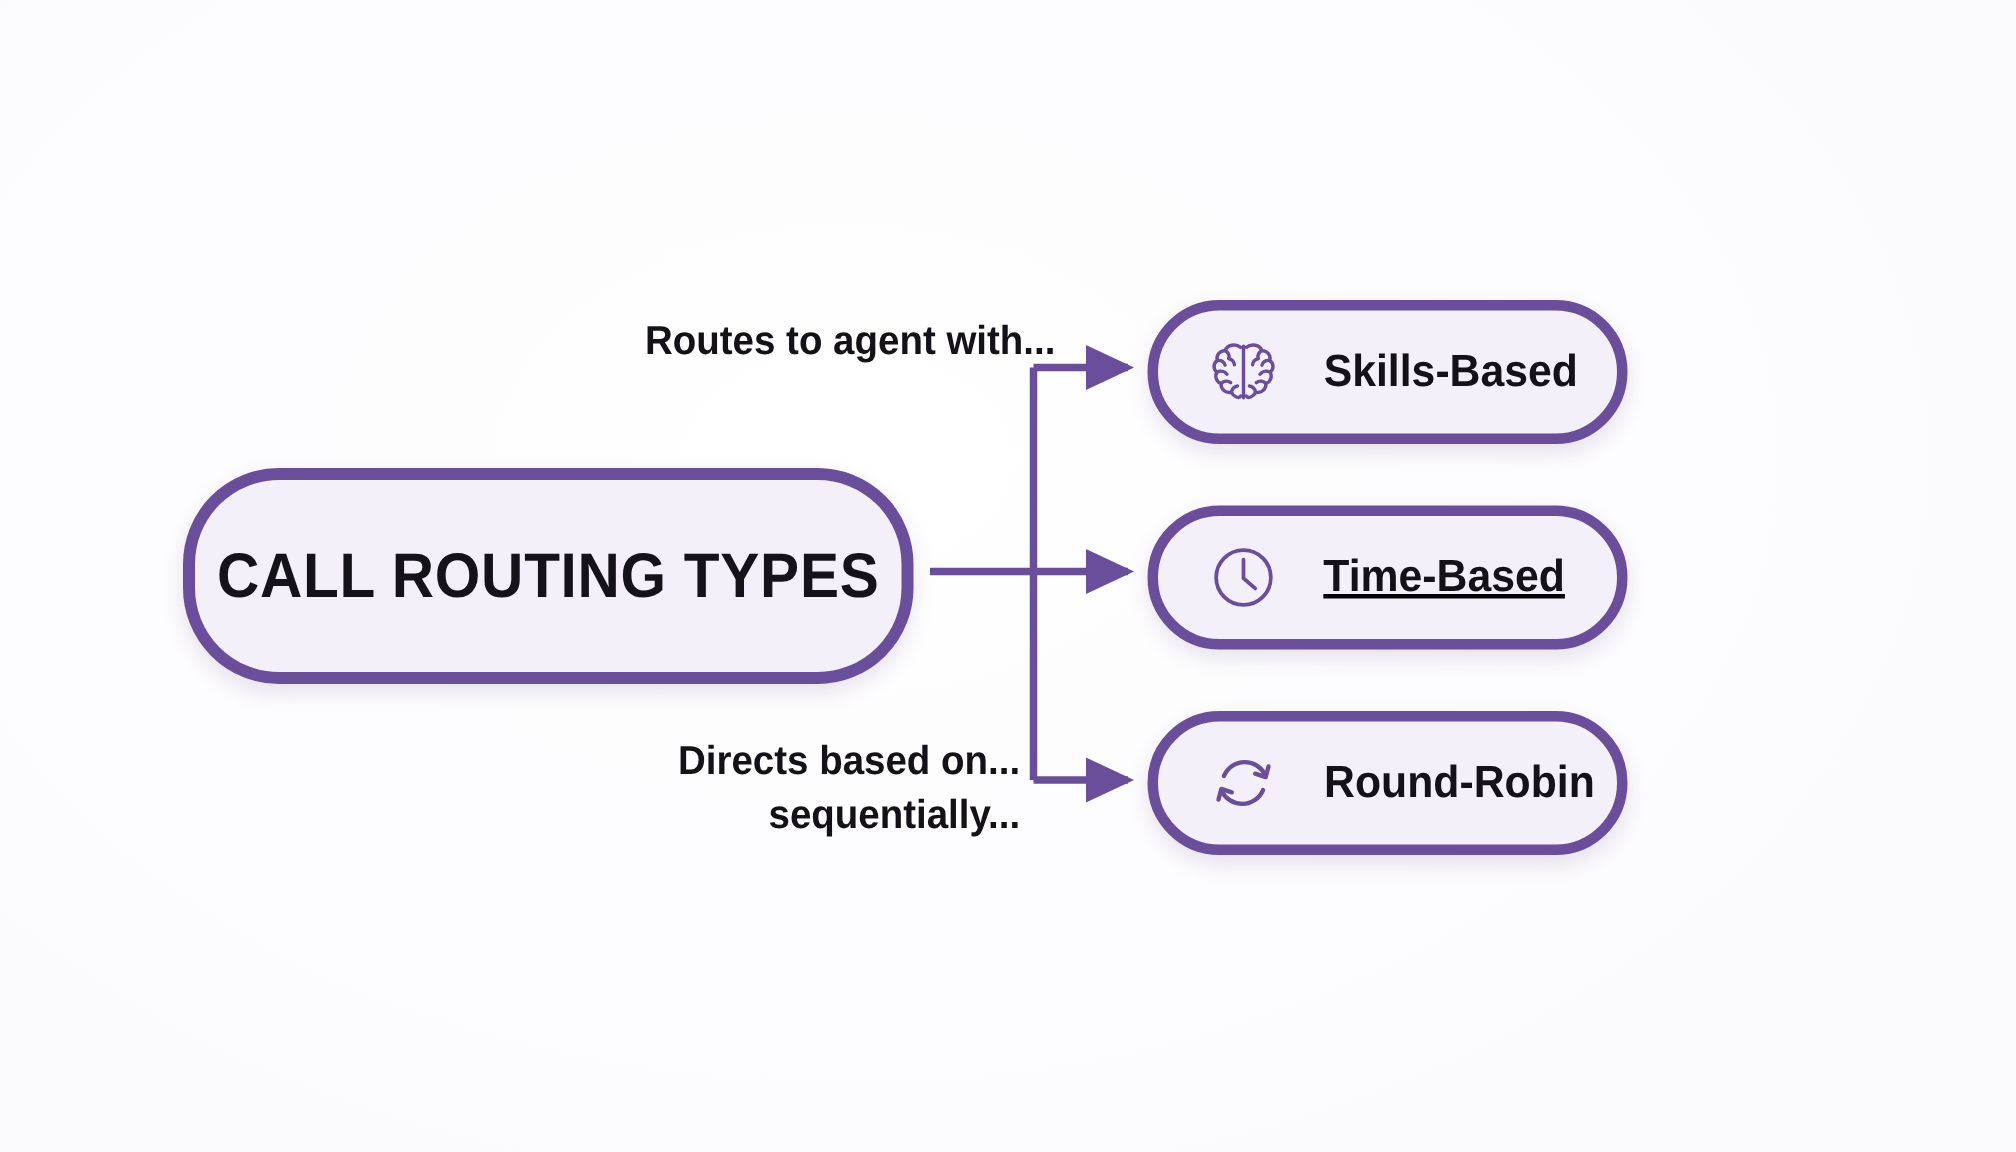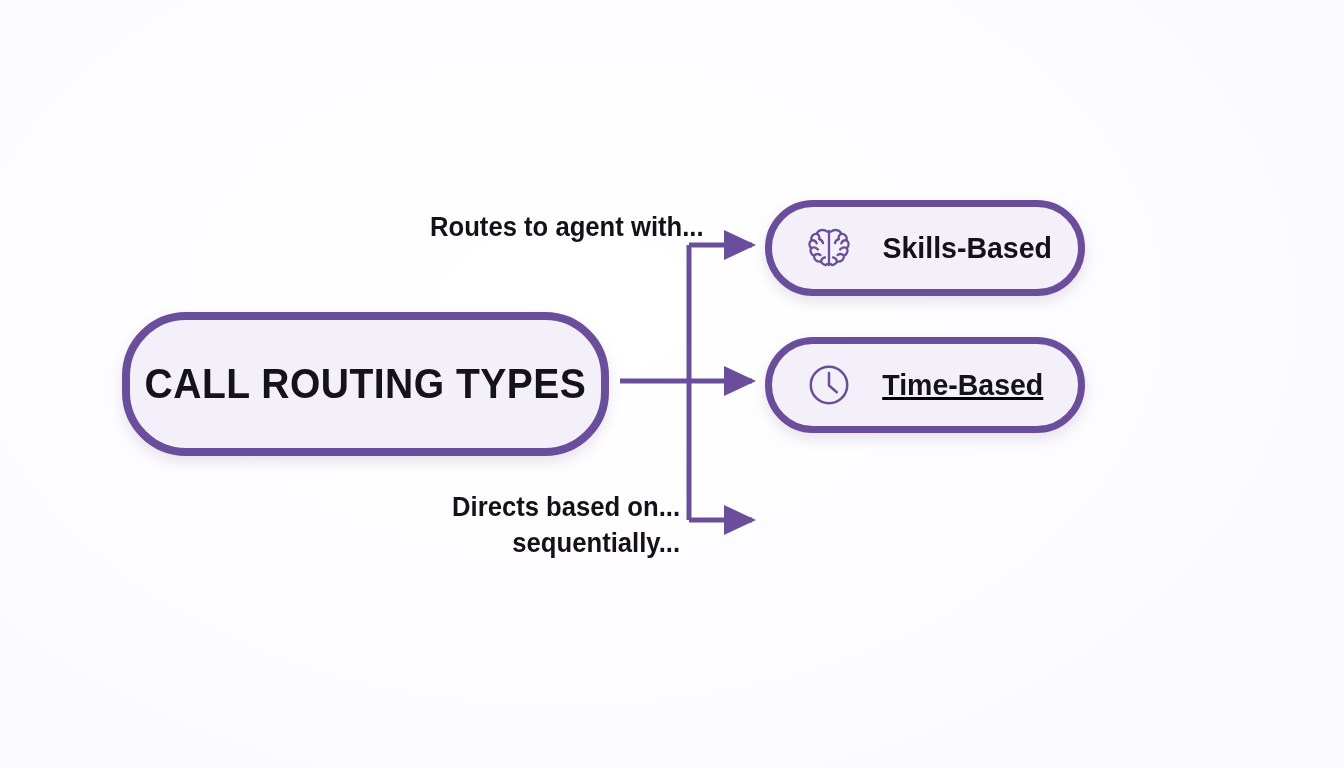--- a/index.html
+++ b/index.html
@@ -202,14 +202,27 @@
   <div class="node leaf-node" id="node-time">
     <span class="node-icon">
       <svg width="50" height="50" viewBox="0 0 48 48" fill="none" stroke="#6B4E9B" stroke-width="2.4" stroke-linecap="round" stroke-linejoin="round">
         <circle cx="24" cy="24" r="17.5"></circle>
         <path d="M24,12.5 L24,24.5 L31.5,31"></path>
       </svg>
     </span>
     <span class="node-label">Time-Based</span>
   </div>
 
+  <div class="node leaf-node" id="node-round">
+    <span class="node-icon">
+      <svg width="50" height="50" viewBox="0 0 48 48" fill="none" stroke="#6B4E9B" stroke-width="2.8" stroke-linecap="round" stroke-linejoin="round">
+
+        <path d="M11.5,19.5 A14.5,14.5 0 0 1 38,19.0"></path>
+        <path d="M31.5,18.0 L38.2,20.2 L40.0,13.4" fill="none"></path>
+
+        <path d="M36.5,28.5 A14.5,14.5 0 0 1 10,29.0"></path>
+        <path d="M16.5,30.0 L9.8,27.8 L8.0,34.6" fill="none"></path>
+      </svg>
+    </span>
+    <span class="node-label">Round-Robin</span>
+  </div>
 
 </div>
 
 </body></html>

